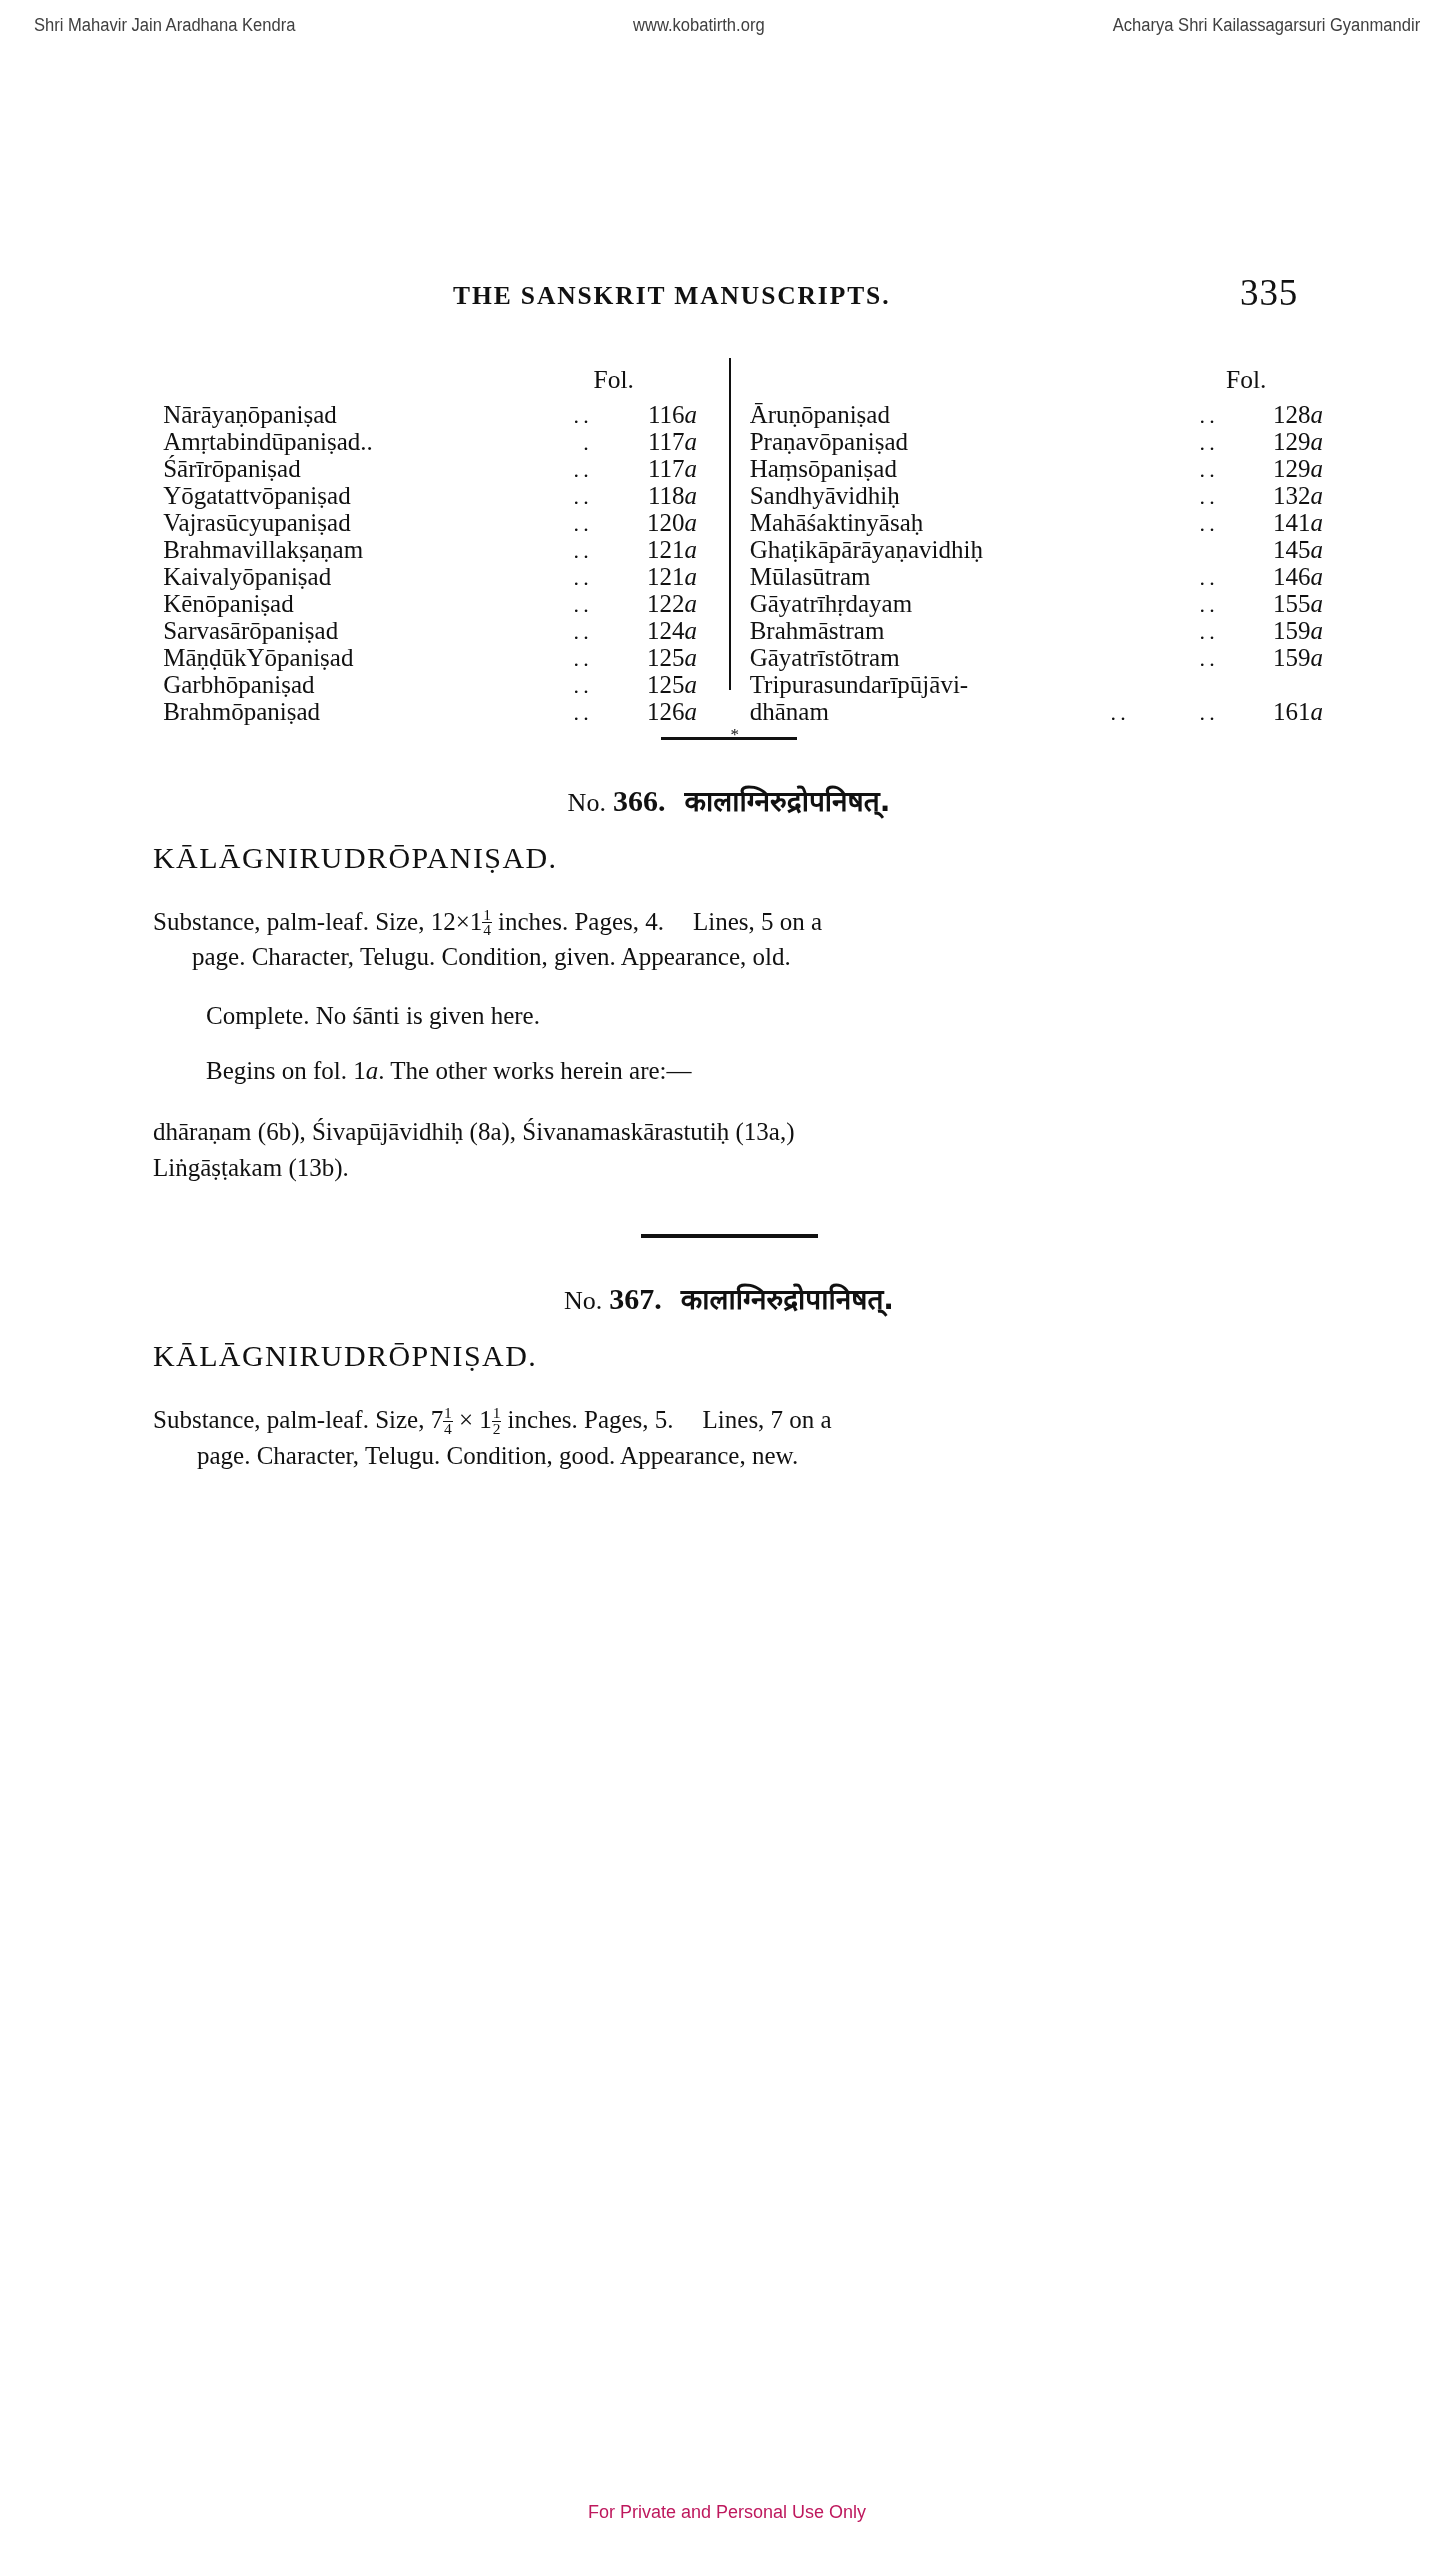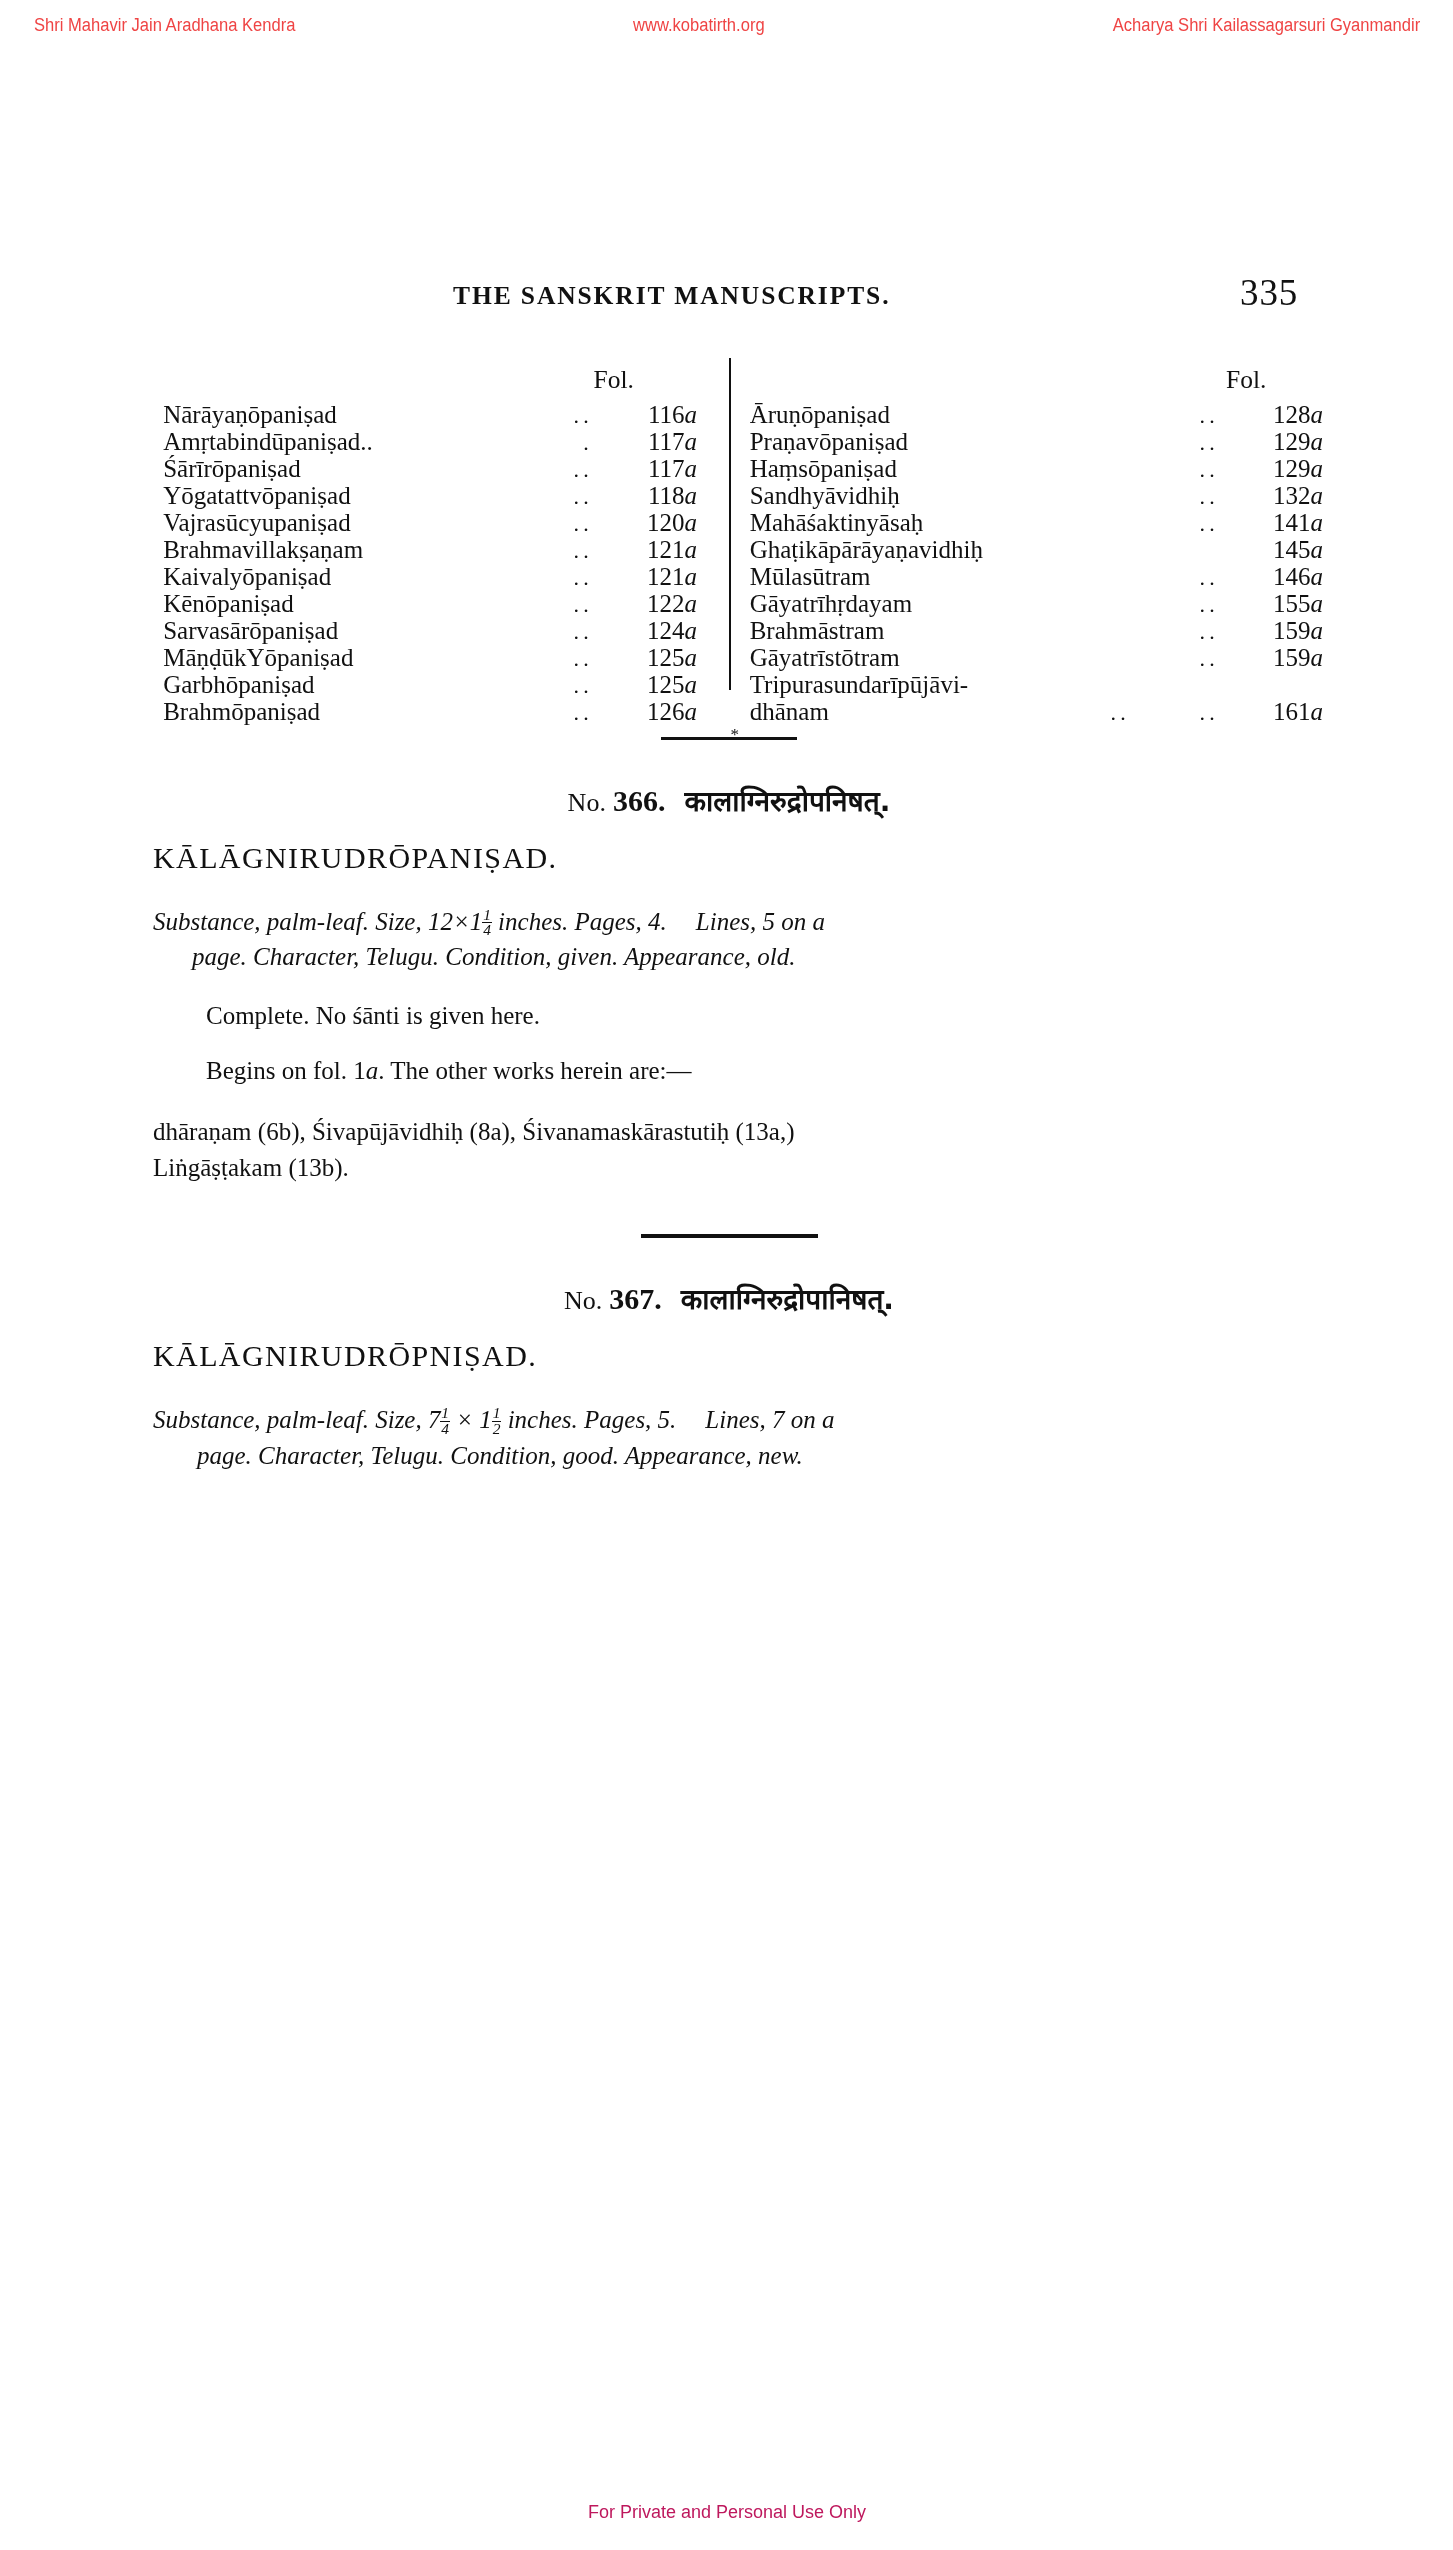--- a/index.html
+++ b/index.html
@@ -19,21 +19,21 @@
 
   
   .scan-header {
     position: absolute;
     top: 15.3px;
     left: 0;
     width: 1454px;
     height: 29px;
     font-family: "Liberation Sans", "DejaVu Sans", sans-serif;
     font-size: 18px;
-    color: #ef4444;
+    color: #404040;
   }
   .scan-header .sh-left {
     position: absolute; left: 34px;  top: 0; transform: scaleX(0.92); transform-origin: left top;
   }
   .scan-header .sh-mid {
     position: absolute; left: 633px; top: 0; transform: scaleX(0.92); transform-origin: left top;
   }
   .scan-header .sh-right {
     position: absolute; right: 34px; top: 0; transform: scaleX(0.92); transform-origin: right top;
   }
@@ -196,21 +196,21 @@
     letter-spacing: 1.4px;
     margin-top: 22px;
   }
 
   .entry-desc {
     margin-top: 29px;
     font-size: 25px;
     line-height: 1.42;
     text-align: justify;
   }
-  .entry-desc .ln { display: block; white-space: nowrap; font-style: italic; }
+  .entry-desc .ln { display: block; white-space: nowrap; }
   .entry-desc .ln.indent { padding-left: 39px; }
   .entry-desc .ln.indent2 { padding-left: 44px; }
 
   .para { margin-top: 27px; font-size: 25px; }
   .para.ind { padding-left: 53px; }
 
   .works {
     margin-top: 29px;
     font-size: 25px;
     line-height: 1.45;

